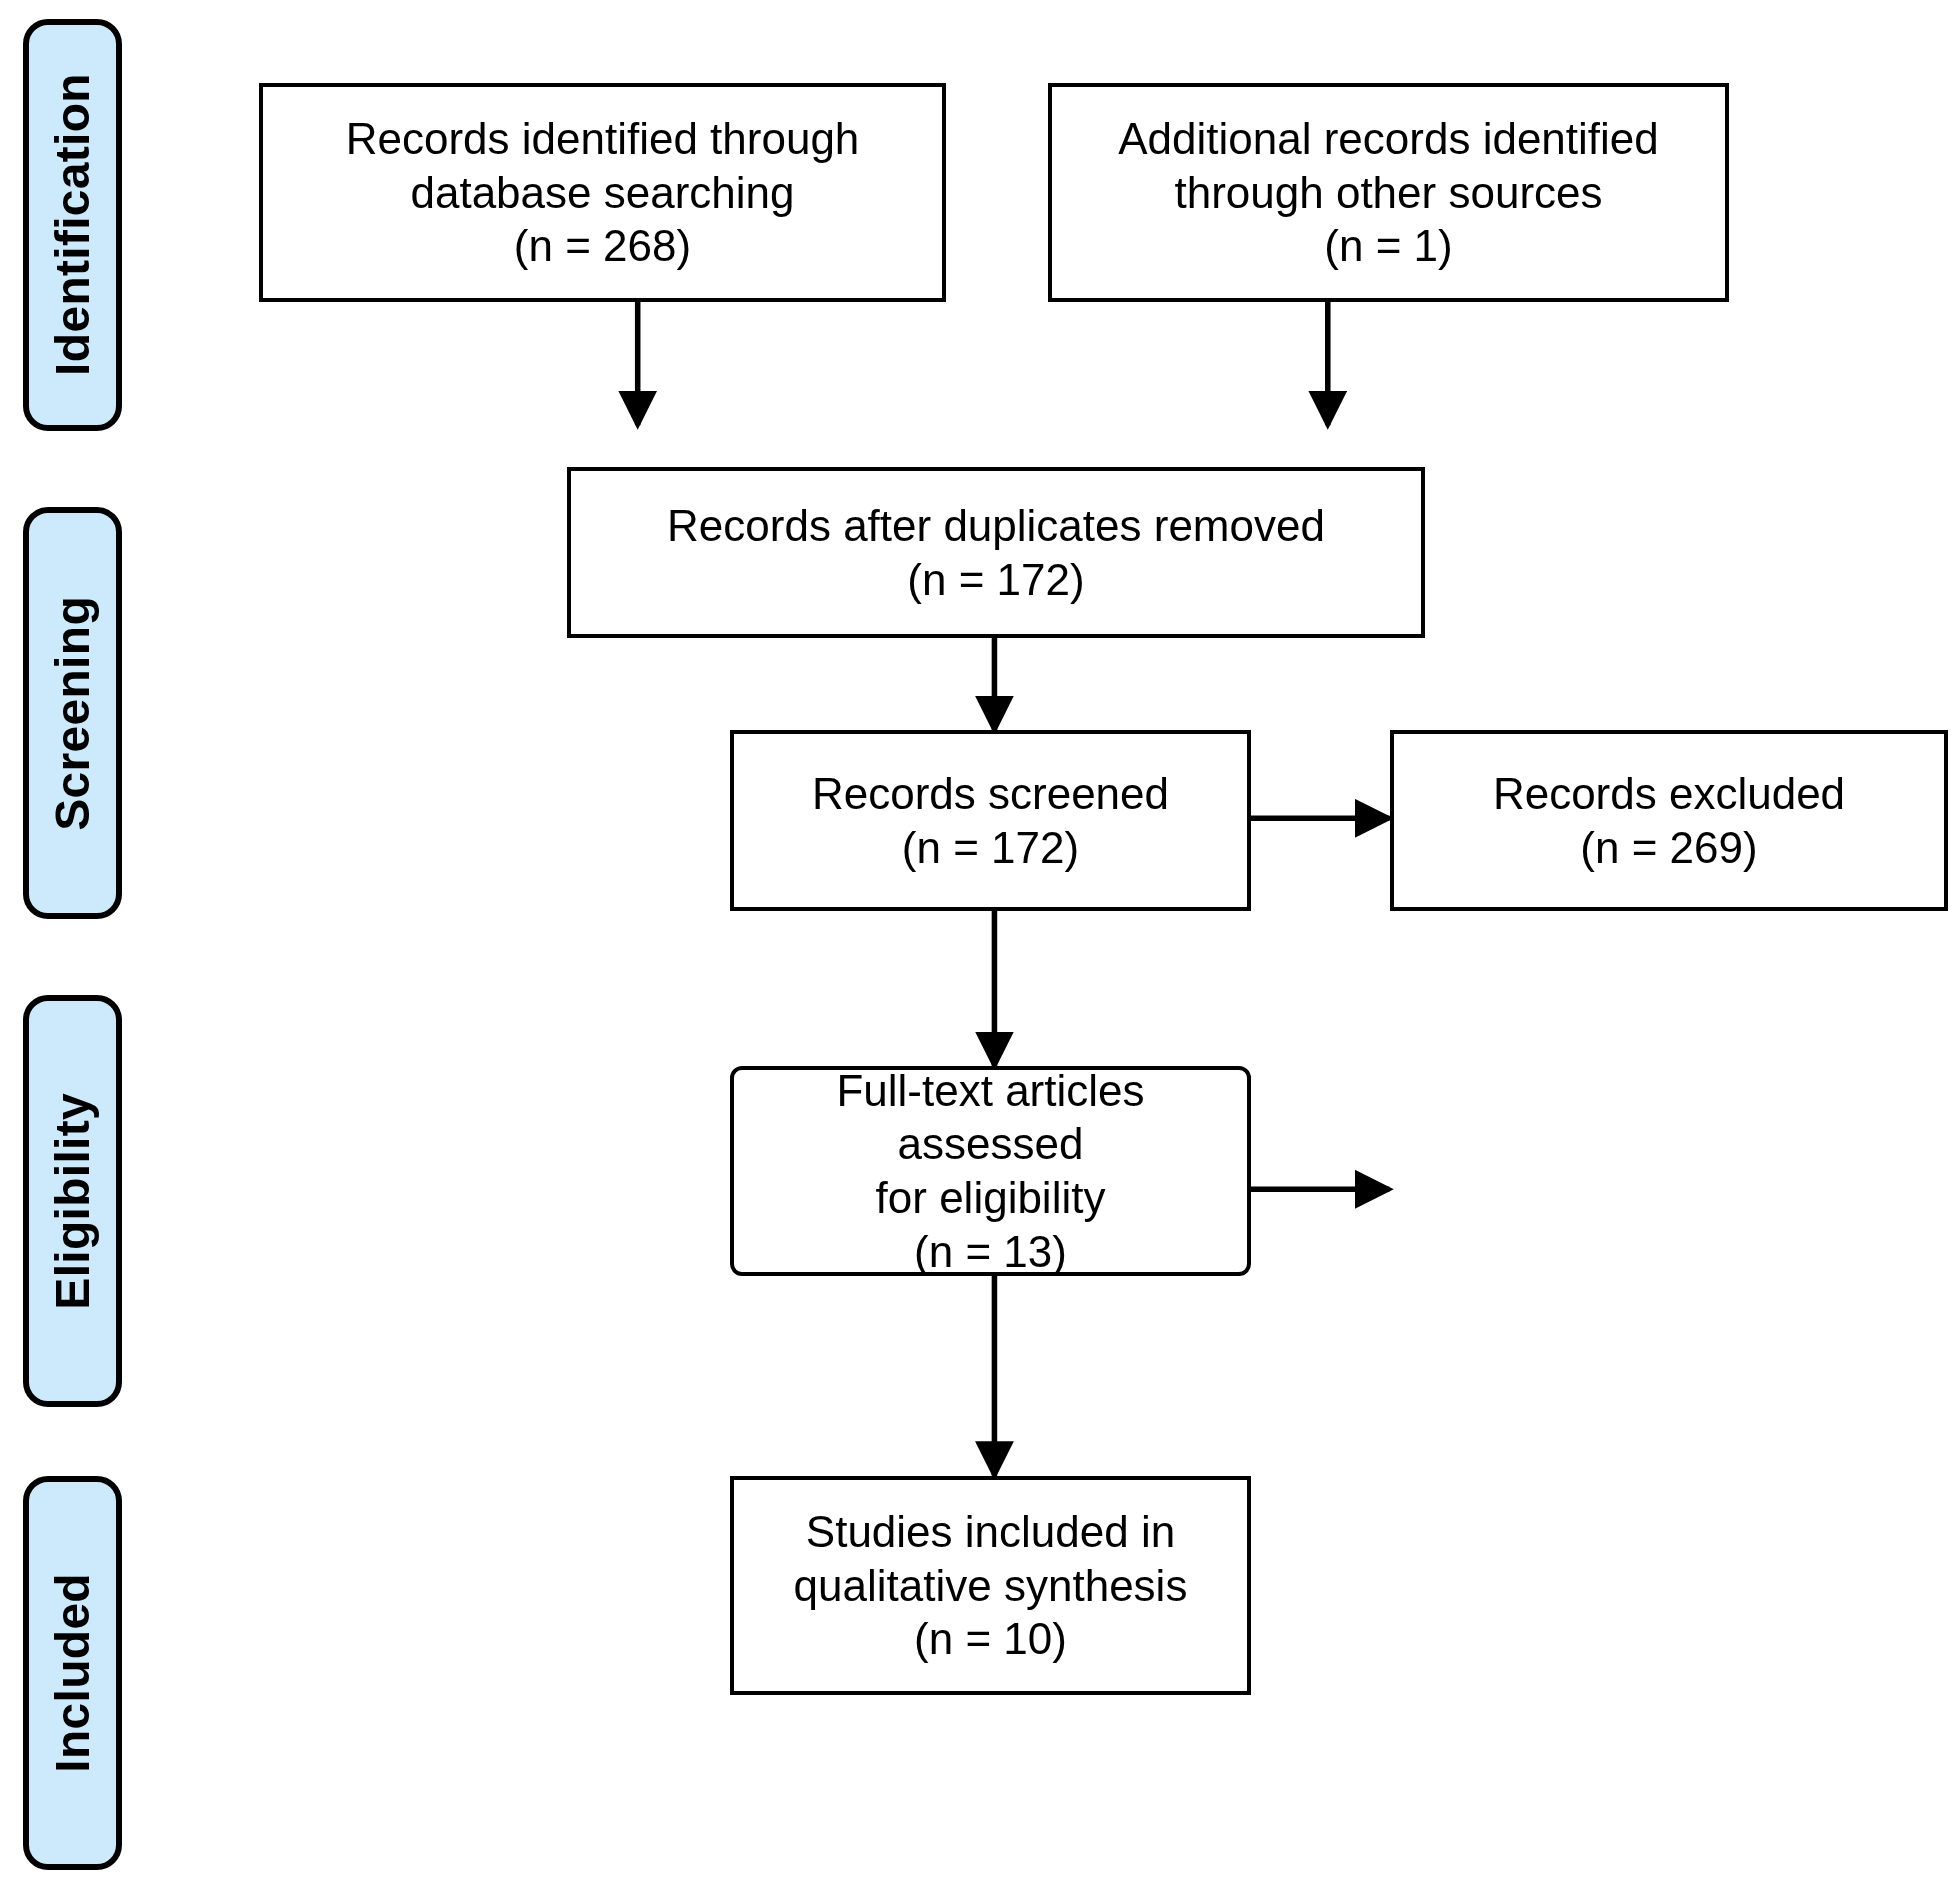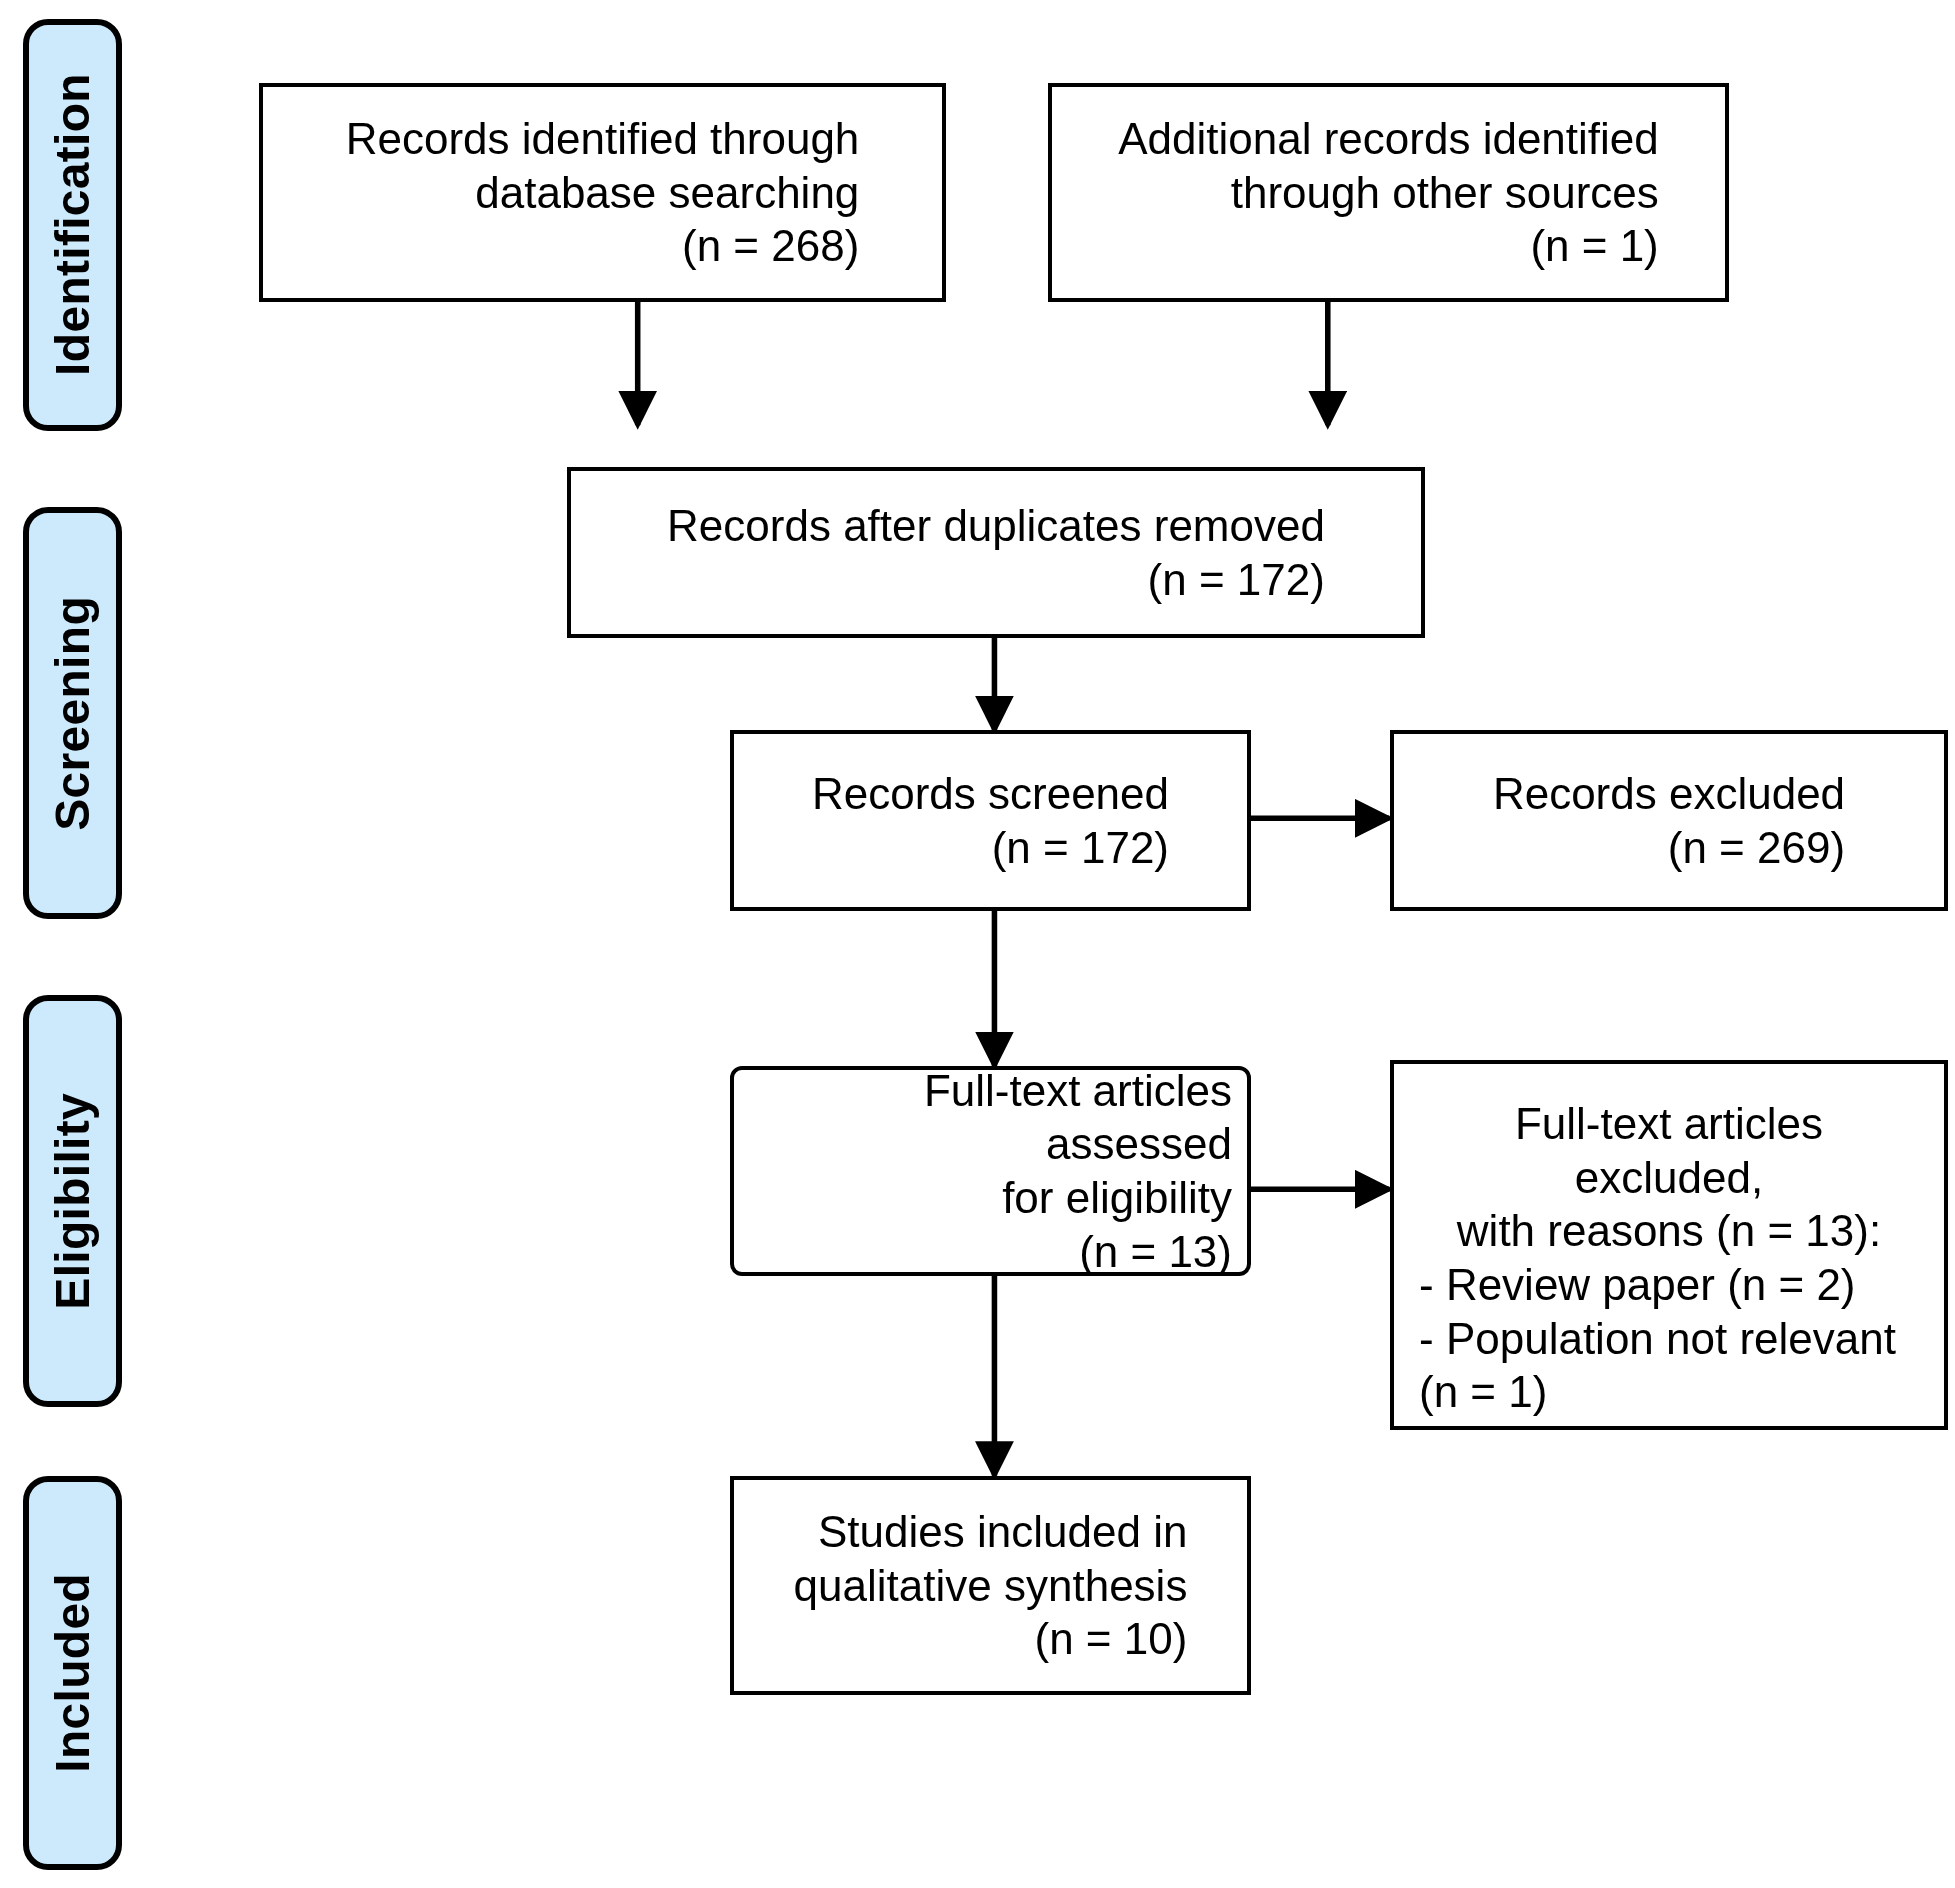--- a/index.html
+++ b/index.html
@@ -54,21 +54,20 @@
     align-items: center;
     justify-content: center;
     text-align: center;
     padding: 6.2px 15px;
   }
   .flow-box-text {
     font-size: 44px;
     line-height: 1.22;
     white-space: pre-line;
     color: #000000;
-    text-align: right;
   }
 
   
   .flow-box.reasons {
     flex-direction: column;
     align-items: stretch;
     justify-content: flex-start;
     padding: 33px 25px 18.5px 25px;
   }
   .reasons-head {
@@ -166,28 +165,20 @@
     <span class="flow-box-text">Records excluded
 (n = 269)</span>
   </div>
 
   <div class="flow-box" style="left:730px; top:1066px; width:521px; height:210px;border-radius:12px;">
     <span class="flow-box-text">Full-text articles assessed
 for eligibility
 (n = 13)</span>
   </div>
 
-  <div class="flow-box reasons" style="left:1390px; top:1060px; width:558px; height:370px;">
-    <span class="reasons-head">Full-text articles excluded,
-with reasons (n = 13):</span>
-    <span class="reasons-gap"></span>
-    <span class="reasons-list">- Review paper (n = 2)
-- Population not relevant
-(n = 1)</span>
-  </div>
 
   <div class="flow-box" style="left:730px; top:1476px; width:521px; height:219px;">
     <span class="flow-box-text">Studies included in
 qualitative synthesis
 (n = 10)</span>
   </div>
 
 </div>
 
 

